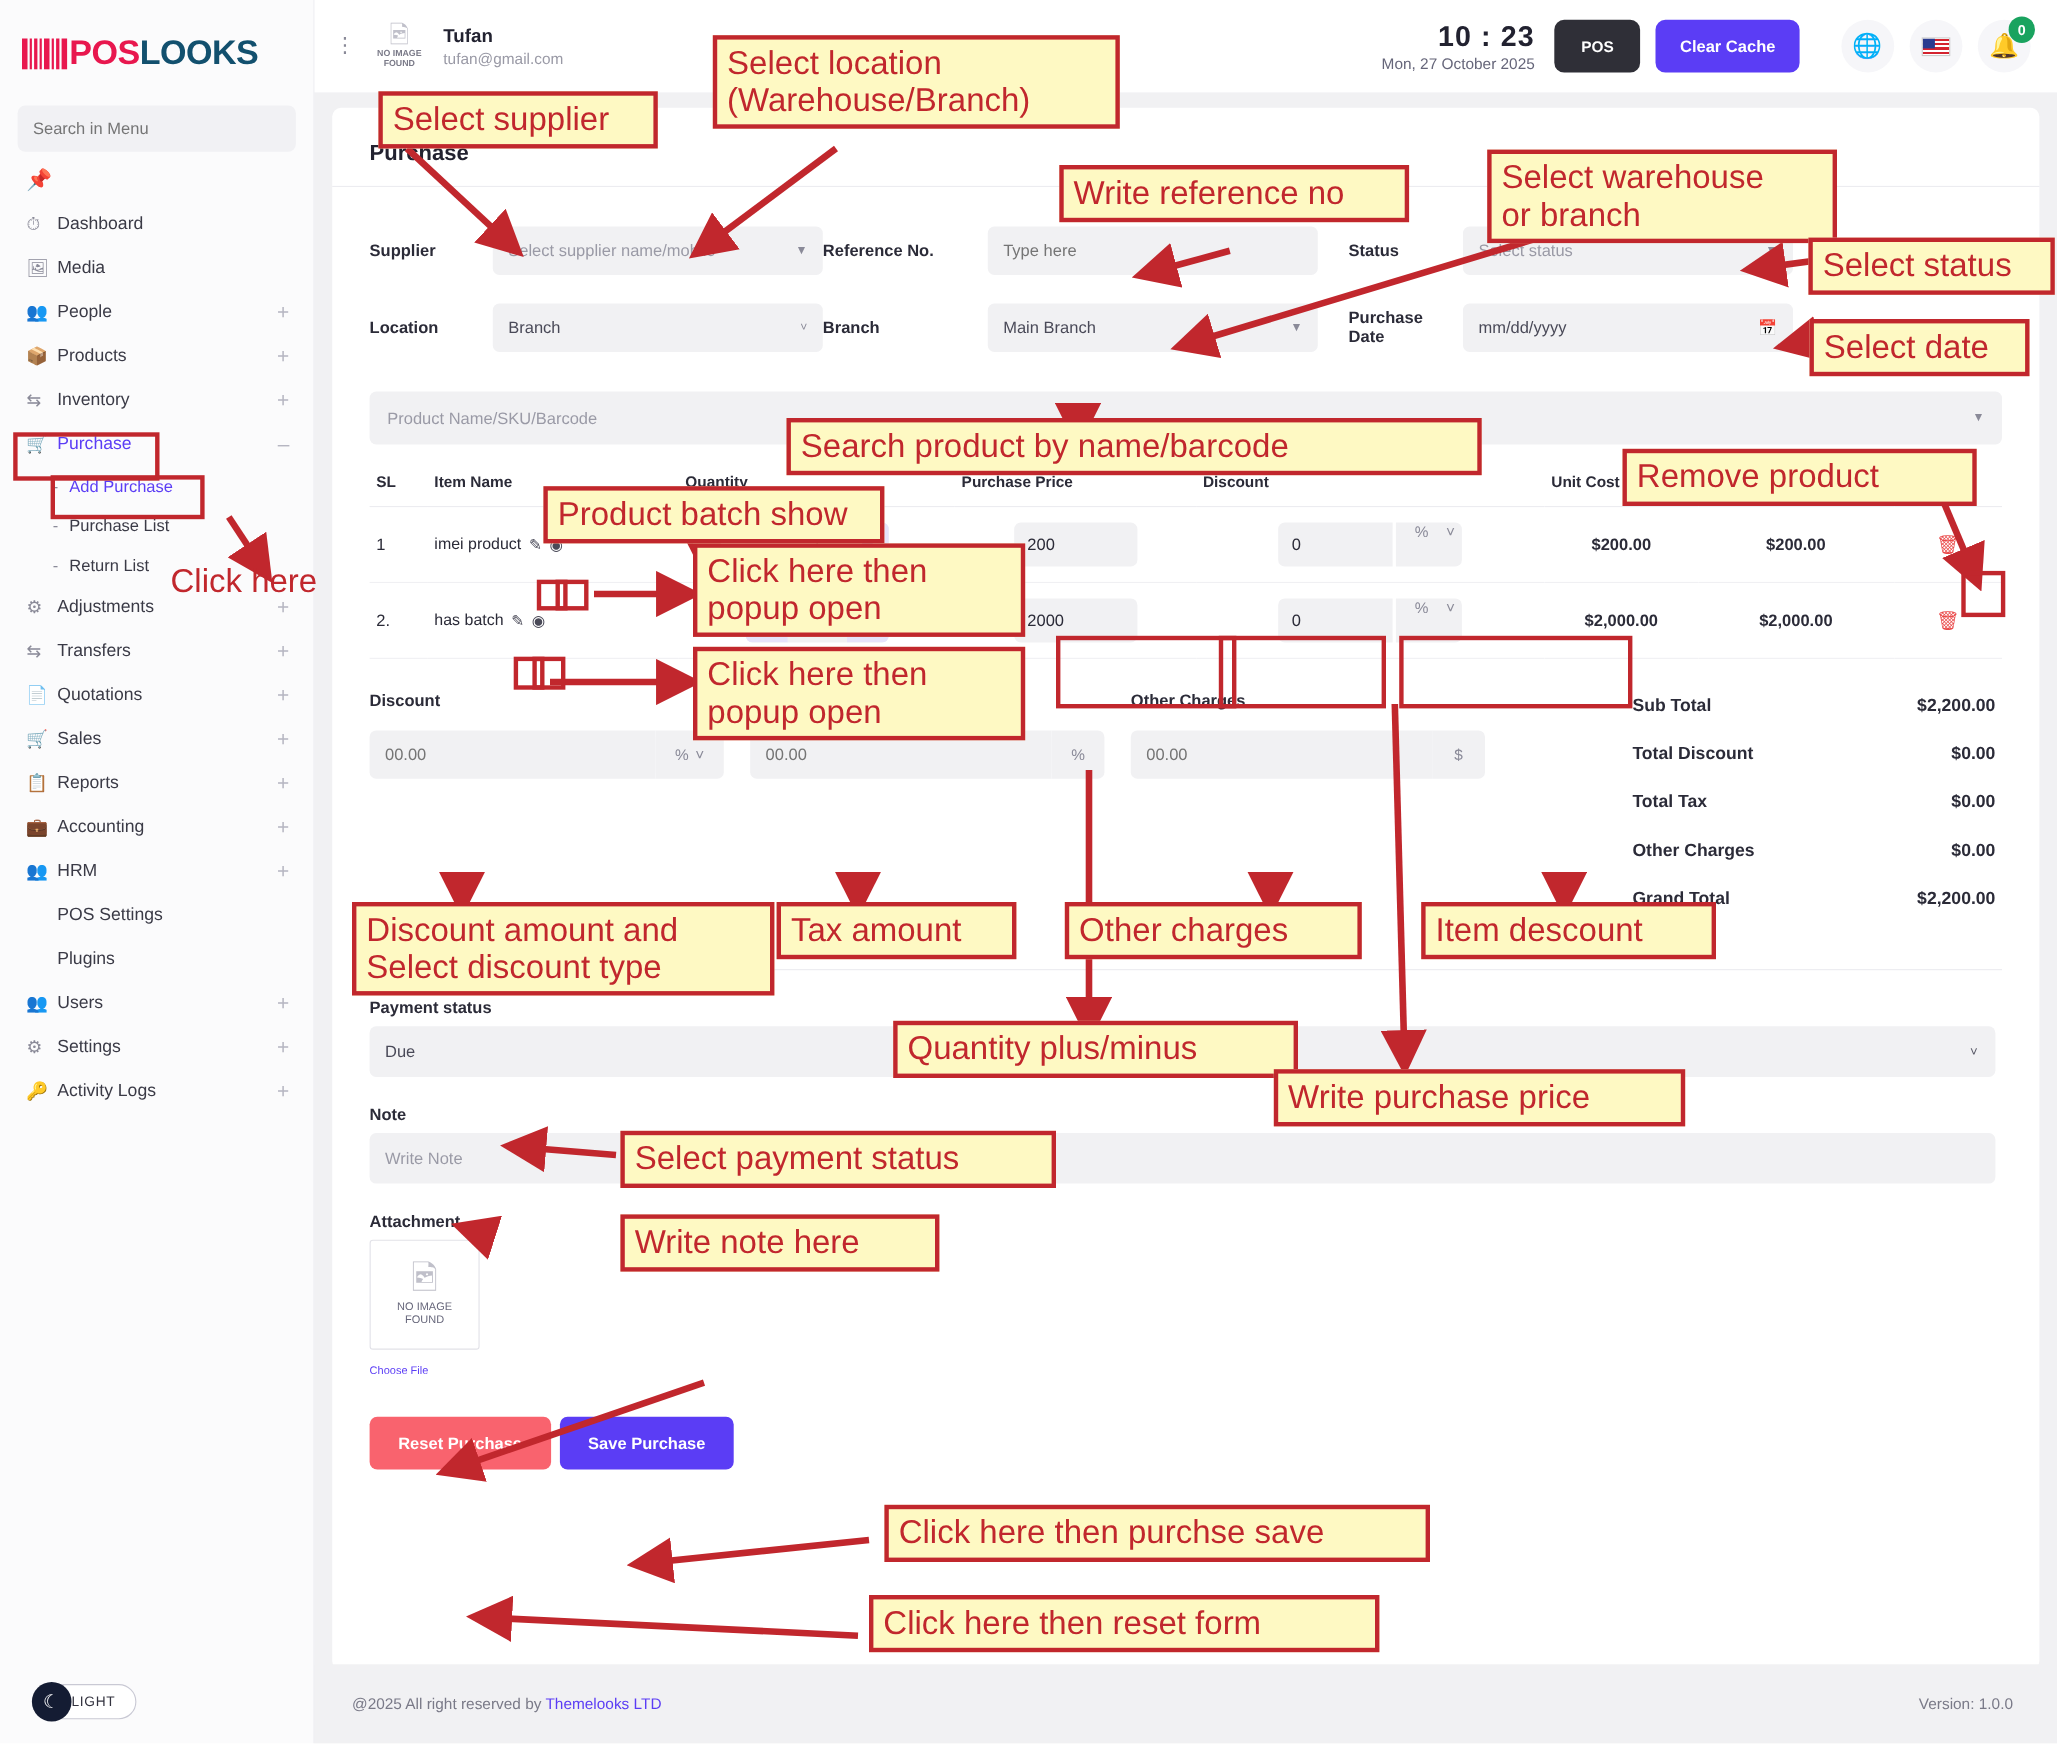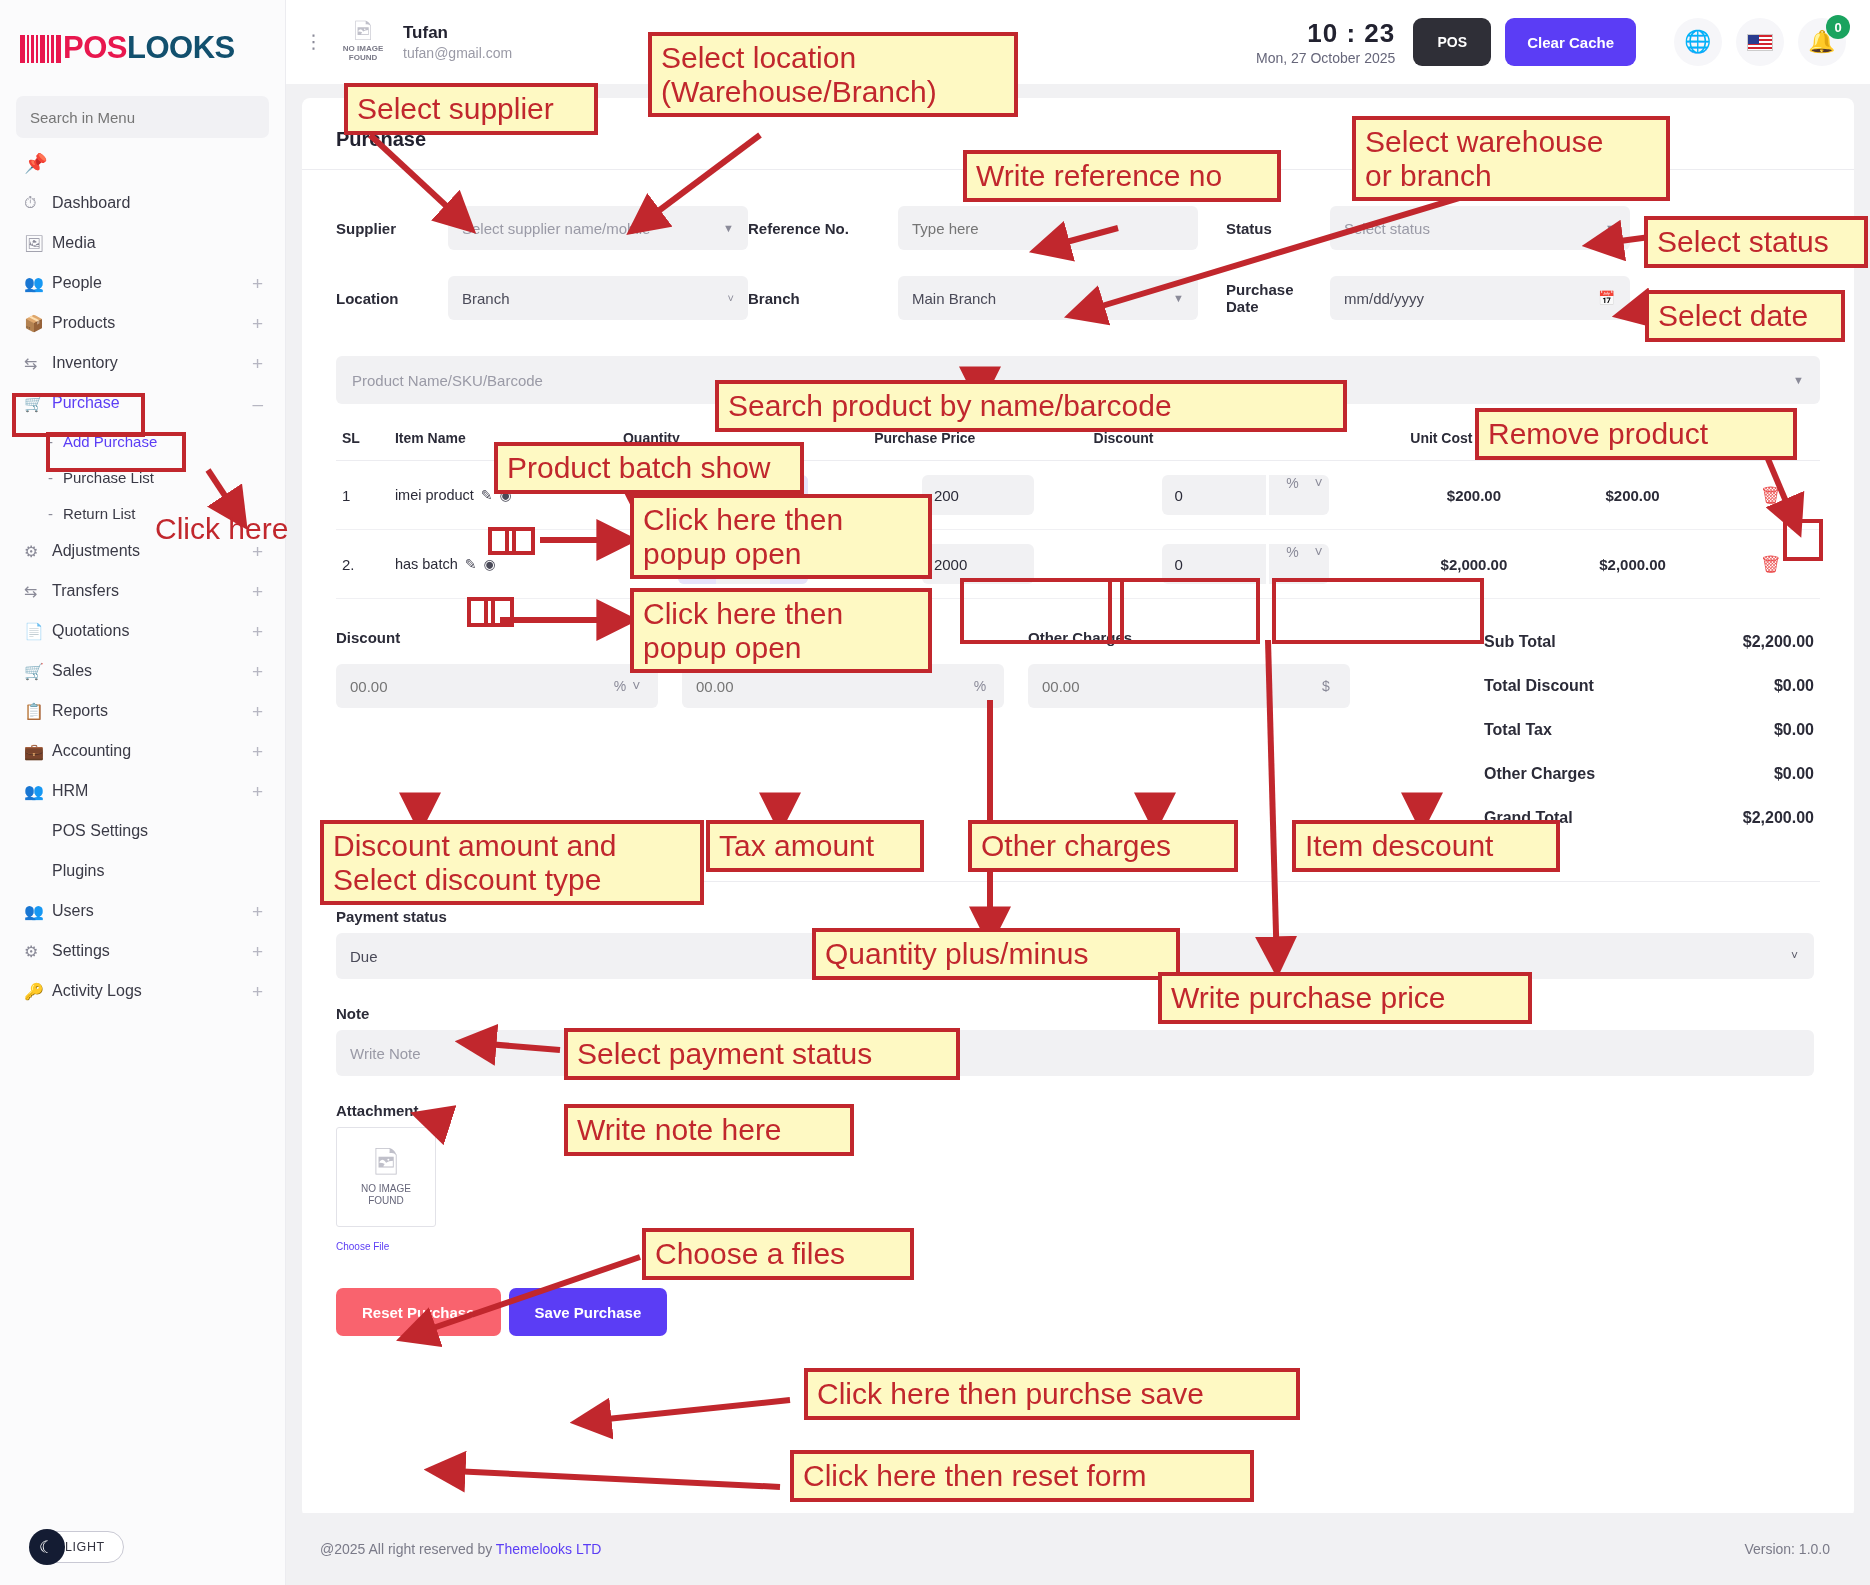--- a/index.html
+++ b/index.html
@@ -657,42 +657,41 @@
         <line x1="640" y1="1257" x2="404" y2="1338"></line>
         <line x1="790" y1="1400" x2="578" y2="1422"></line>
         <line x1="780" y1="1487" x2="432" y2="1470"></line>
       </g>
     </svg>
 
     <div class="anno-box" style="left:344px; top:83px; width:254px;">Select supplier</div>
     <div class="anno-box" style="left:648px; top:32px; width:370px;">Select location
 (Warehouse/Branch)</div>
     <div class="anno-box" style="left:963px; top:150px; width:318px;">Write reference no</div>
-    <div class="anno-box" style="left:1352px; top:116px; width:318px;">Select warehouse
+    <div class="anno-box" style="left:1352px; top:136px; width:318px;">Select warehouse
 or branch</div>
     <div class="anno-box" style="left:1644px; top:216px; width:224px;">Select status</div>
     <div class="anno-box" style="left:1645px; top:290px; width:200px;">Select date</div>
     <div class="anno-box" style="left:715px; top:380px; width:632px;">Search product by name/barcode</div>
     <div class="anno-box" style="left:1475px; top:408px; width:322px;">Remove product</div>
     <div class="anno-box" style="left:494px; top:442px; width:310px;">Product batch show</div>
     <div class="anno-box" style="left:630px; top:494px; width:302px;">Click here then
 popup open</div>
     <div class="anno-box" style="left:630px; top:588px; width:302px;">Click here then
 popup open</div>
     <div class="anno-text" style="left:155px; top:512px;">Click here</div>
     <div class="anno-box" style="left:320px; top:820px; width:384px;">Discount amount and
 Select discount type</div>
     <div class="anno-box" style="left:706px; top:820px; width:218px;">Tax amount</div>
     <div class="anno-box" style="left:968px; top:820px; width:270px;">Other charges</div>
     <div class="anno-box" style="left:1292px; top:820px; width:268px;">Item descount</div>
     <div class="anno-box" style="left:812px; top:928px; width:368px;">Quantity plus/minus</div>
     <div class="anno-box" style="left:1158px; top:972px; width:374px;">Write purchase price</div>
     <div class="anno-box" style="left:564px; top:1028px; width:396px;">Select payment status</div>
     <div class="anno-box" style="left:564px; top:1104px; width:290px;">Write note here</div>
-    <div class="anno-box" style="left:642px; top:1228px; width:272px;">Choose a files</div>
     <div class="anno-box" style="left:804px; top:1368px; width:496px;">Click here then purchse save</div>
     <div class="anno-box" style="left:790px; top:1450px; width:464px;">Click here then reset form</div>
 
     <div class="anno-hl" style="left:12px; top:393px; width:133px; height:44px;"></div>
     <div class="anno-hl" style="left:46px; top:432px; width:140px; height:40px;"></div>
     <div class="anno-hl" style="left:488px; top:527px; width:28px; height:28px;"></div>
     <div class="anno-hl" style="left:505px; top:527px; width:30px; height:28px;"></div>
     <div class="anno-hl" style="left:467px; top:597px; width:28px; height:30px;"></div>
     <div class="anno-hl" style="left:484px; top:597px; width:30px; height:30px;"></div>
     <div class="anno-hl" style="left:1783px; top:519px; width:40px; height:42px;"></div>

